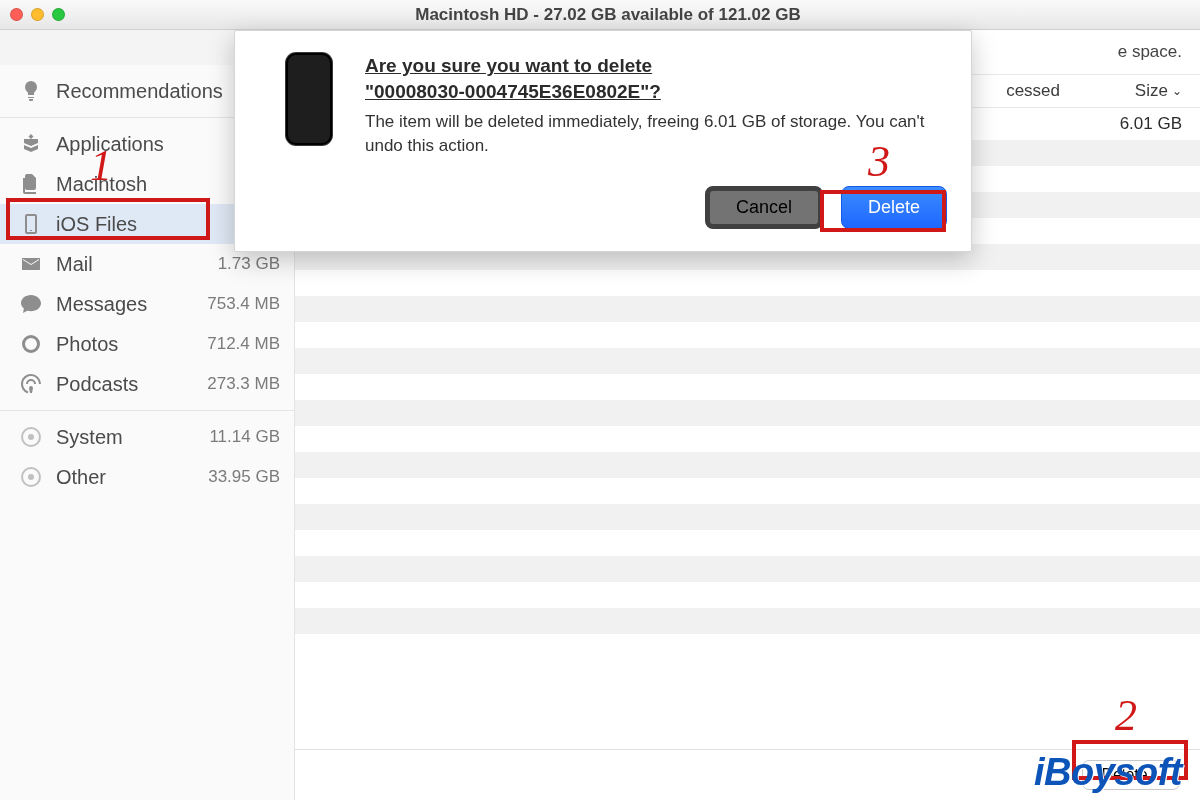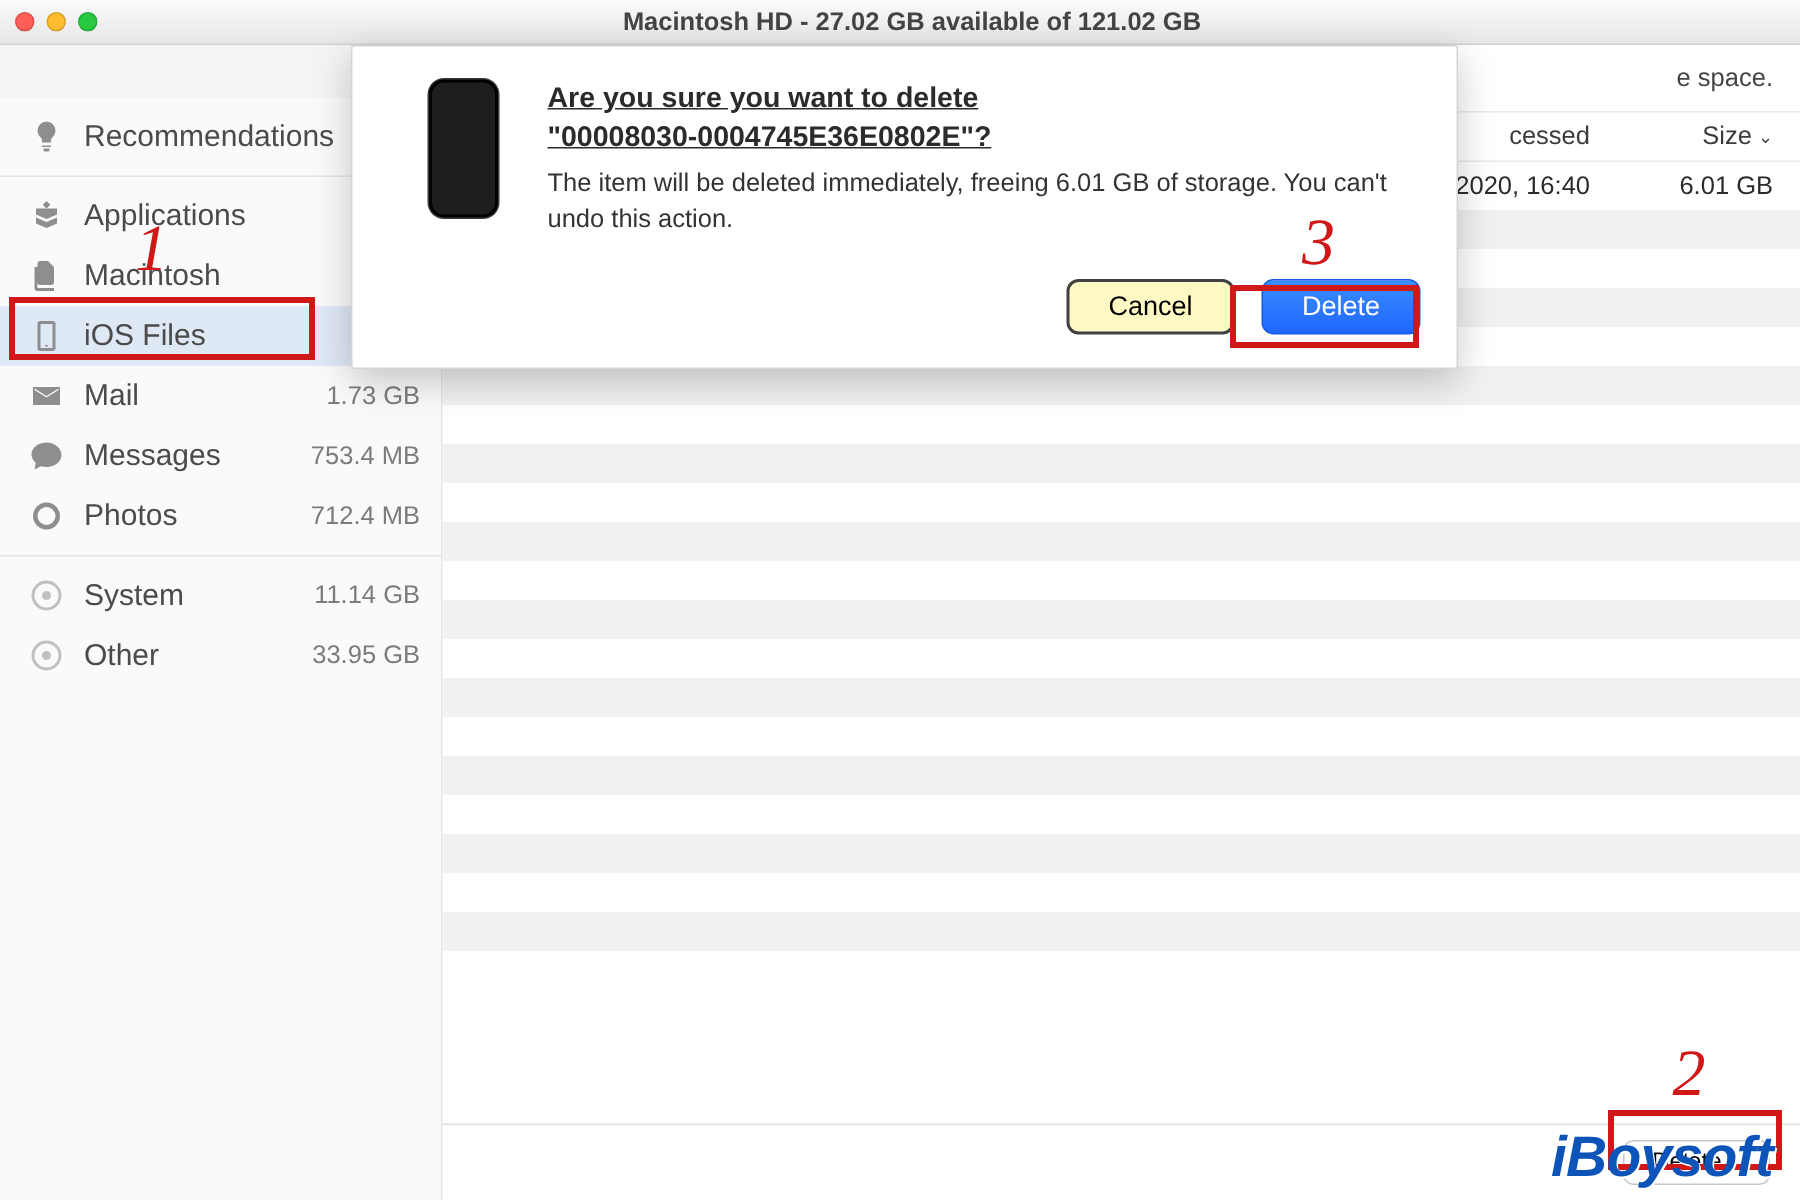--- a/index.html
+++ b/index.html
@@ -122,22 +122,22 @@
   .dialog .dlg-body { flex:1; }
   .dialog h3 { font-size: 19px; font-weight: 700; line-height: 1.35; text-decoration: underline; }
   .dialog p  { font-size: 17px; margin-top: 6px; color: #333; line-height:1.4; }
   .dialog .dlg-actions {
     display:flex; justify-content:flex-end; gap: 18px; margin-top: 28px;
   }
   .dialog button {
     font-family: inherit; font-size: 18px;
     padding: 6px 26px;
     border-radius: 8px;
-    border: 2px solid #404040;
-    background: #fef9c3;
+    border: 5px solid #404040;
+    background: #737373;
   }
   .dialog button.primary {
     background: linear-gradient(#3b8dff,#1f67ff);
     border: 1px solid #1559e5;
     color: #fff;
   }
 
   
   .annot {
     position: absolute; pointer-events: none; z-index: 60;
@@ -226,20 +226,29 @@
       <span class="size">753.4 MB</span>
     </div>
     <div class="item">
       <span class="sicon">
         <svg viewBox="0 0 24 24">
             <path d="M12 3a9 9 0 1 0 .001 18.001A9 9 0 0 0 12 3zm0 3a6 6 0 1 1 0 12 6 6 0 0 1 0-12z"></path>
           </svg>
       </span>
       <span class="label">Photos</span>
       <span class="size">712.4 MB</span>
+    </div>
+    <div class="item">
+      <span class="sicon">
+        <svg viewBox="0 0 24 24">
+            <path d="M12 2a10 10 0 0 0-3.2 19.5l.4-2A8 8 0 1 1 20 12h2A10 10 0 0 0 12 2zm0 5a5 5 0 0 0-5 5h2a3 3 0 1 1 6 0h2a5 5 0 0 0-5-5zm0 7a2 2 0 0 0-2 2l1 5h2l1-5a2 2 0 0 0-2-2z"></path>
+          </svg>
+      </span>
+      <span class="label">Podcasts</span>
+      <span class="size">273.3 MB</span>
     </div>
     <hr>
     <div class="item">
       <span class="sicon" style="color:#c0c0c0;">
         <svg viewBox="0 0 24 24">
             <circle cx="12" cy="12" r="9" fill="none" stroke="currentColor" stroke-width="2"></circle>
             <circle cx="12" cy="12" r="3"></circle>
           </svg>
       </span>
       <span class="label">System</span>
@@ -266,21 +275,20 @@
       <div class="col-name"></div>
       <div class="col-acc">cessed</div>
       <div class="col-size">
         <span>Size</span>
           <span class="chev">⌄</span>
       </div>
     </div>
 
     <div class="row">
       <div class="cell-name"></div>
-      <div class="cell-acc">2020, 16:40</div>
       <div class="cell-size">6.01 GB</div>
     </div>
 
     <div class="stripes">
       <div class="stripe alt"></div>
         <div class="stripe"></div>
       <div class="stripe alt"></div>
         <div class="stripe"></div>
       <div class="stripe alt"></div>
         <div class="stripe"></div>

